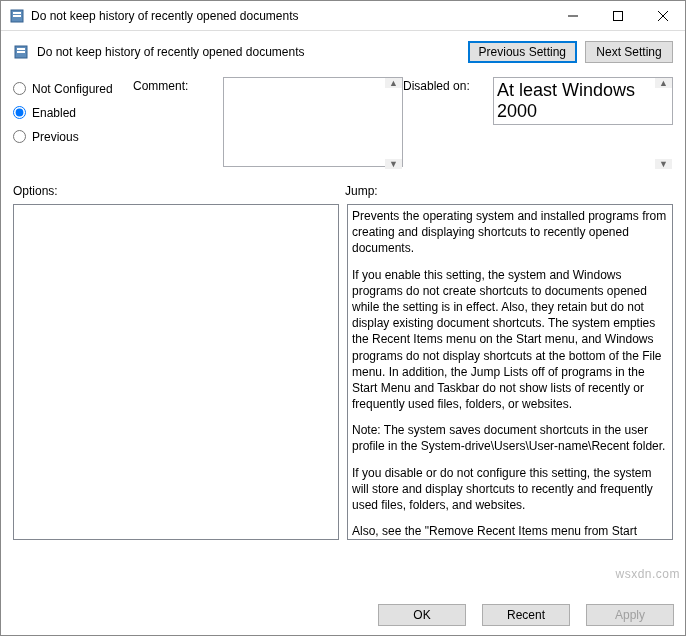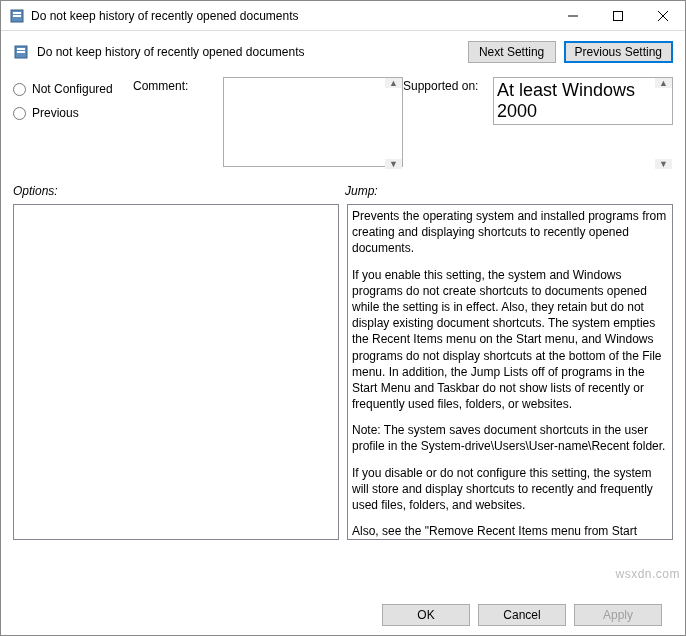--- a/index.html
+++ b/index.html
@@ -12,41 +12,41 @@
     
     .header { display: flex; align-items: center; padding: 10px 12px 14px 12px; }
     .header-icon { width: 16px; height: 16px; margin-right: 8px; }
     .header-title { flex: 1; font-size: 12px; color: #000; }
     .btn { border: 1px solid #adadad; background: #e1e1e1; padding: 3px 10px; min-width: 88px; text-align: center; cursor: pointer; margin-left: 8px; font-size: 12px; }
     .btn-focus { border: 2px solid #0078d7; background: #e1e1e1; padding: 2px 9px; }
     .btn[disabled] { color: #a0a0a0; cursor: default; }
     
     .config-row { display: flex; padding: 0 12px; }
     .radio-col { width: 120px; }
-    .radio-item { display: flex; align-items: flex-end; padding: 5px 0; cursor: pointer; }
+    .radio-item { display: flex; align-items: flex-start; padding: 5px 0; cursor: pointer; }
     .radio-item input { margin-right: 6px; }
     
     .fields-col { flex: 1; display: flex; }
     .field-row { display: flex; margin-bottom: 8px; }
     .field-label { width: 90px; padding-top: 2px; }
     .textarea-wrap { flex: 1; position: relative; }
     .textarea { width: 100%; border: 1px solid #abadb3; background: #fff; resize: none; font-family: inherit; font-size: 18px; padding: 2px 18px 2px 3px; }
     .scroll-arrows { position: absolute; right: 1px; top: 1px; bottom: 1px; width: 17px; display: flex; flex-direction: column; justify-content: space-between; }
     .sarrow { text-align: center; color: #666; font-size: 9px; cursor: pointer; background: #f0f0f0; }
     
-    .labels-row { display: flex; padding: 6px 20px 4px 12px; font-style: italic; }
+    .labels-row { display: flex; padding: 6px 20px 4px 12px; }
     .labels-row .left { width: 332px; }
     
     .content { display: flex; padding: 2px 12px; gap: 8px; }
     .options-box { width: 326px; height: 336px; border: 1px solid #828790; background: #fff; }
     .help-box { flex: 1; height: 336px; border: 1px solid #828790; background: #fff; padding: 3px 4px; overflow-y: scroll; font-size: 12px; line-height: 1.35; }
     .help-box p { margin-bottom: 10px; }
     .help-box p:last-child { margin-bottom: 0; }
     
-    .footer { position: absolute; bottom: 10px; right: 24px; display: flex; gap: 0; }
+    .footer { position: absolute; bottom: 10px; right: 12px; display: flex; gap: 8px; }
     .watermark { position: absolute; right: 6px; bottom: 55px; font-size: 12px; color: #bbb; letter-spacing: 0.5px; }
     
     ::-webkit-scrollbar { width: 17px; }
     ::-webkit-scrollbar-track { background: #f0f0f0; }
     ::-webkit-scrollbar-thumb { background: #c0c0c0; border: 1px solid #a8a8a8; }
   </style>
 </head>
 <body>
 
 <div class="titlebar">
@@ -74,48 +74,52 @@
     </div>
 </div>
 
 <div class="header">
   <svg class="header-icon" viewBox="0 0 16 16">
       <rect x="2" y="2" width="12" height="12" fill="#5f8dbb" stroke="#35618f"></rect>
       <rect x="4" y="4" width="8" height="2" fill="#fff"></rect>
       <rect x="4" y="7" width="8" height="2" fill="#fff"></rect>
     </svg>
   <div class="header-title">Do not keep history of recently opened documents</div>
+  <button class="btn btn-focus">Previous Setting</button>
   <button class="btn">Next Setting</button>
-  <button class="btn btn-focus">Previous Setting</button>
 </div>
 
 <div class="config-row">
   <div class="radio-col">
     <label class="radio-item">
         <input type="radio" name="cfg" style="">
         <span>Not Configured</span>
+      </label>
+    <label class="radio-item">
+        <input type="radio" name="cfg" checked="" style="">
+        <span>Enabled</span>
       </label>
     <label class="radio-item">
         <input type="radio" name="cfg" style="">
         <span>Previous</span>
       </label>
   </div>
   <div class="fields-col">
     <div class="field-row">
       <div class="field-label">Comment:</div>
       <div class="textarea-wrap">
         <textarea class="textarea" rows="4" style=""></textarea>
         <div class="scroll-arrows">
             <div class="sarrow">▲</div>
             <div class="sarrow">▼</div>
           </div>
       </div>
     </div>
     <div class="field-row">
-      <div class="field-label">Supported on:</div>
+      <div class="field-label">Disabled on:</div>
       <div class="textarea-wrap">
         <textarea class="textarea" rows="2" readonly="" style="">At least Windows 2000</textarea>
         <div class="scroll-arrows">
             <div class="sarrow">▲</div>
             <div class="sarrow">▼</div>
           </div>
       </div>
     </div>
   </div>
 </div>
@@ -133,15 +137,15 @@
     <p>Note: The system saves document shortcuts in the user profile in the System-drive\Users\User-name\Recent folder.</p>
     <p>If you disable or do not configure this setting, the system will store and display shortcuts to recently and frequently used files, folders, and websites.</p>
     <p>Also, see the "Remove Recent Items menu from Start Menu" and "Clear history of recently opened documents on exit" policies in</p>
   </div>
 </div>
 
 <div class="watermark">wsxdn.com</div>
 
 <div class="footer">
   <button class="btn">OK</button>
-  <button class="btn">Cancel</button>
+  <button class="btn">Recent</button>
   <button class="btn" disabled="">Apply</button>
 </div>
 
 </body></html>

